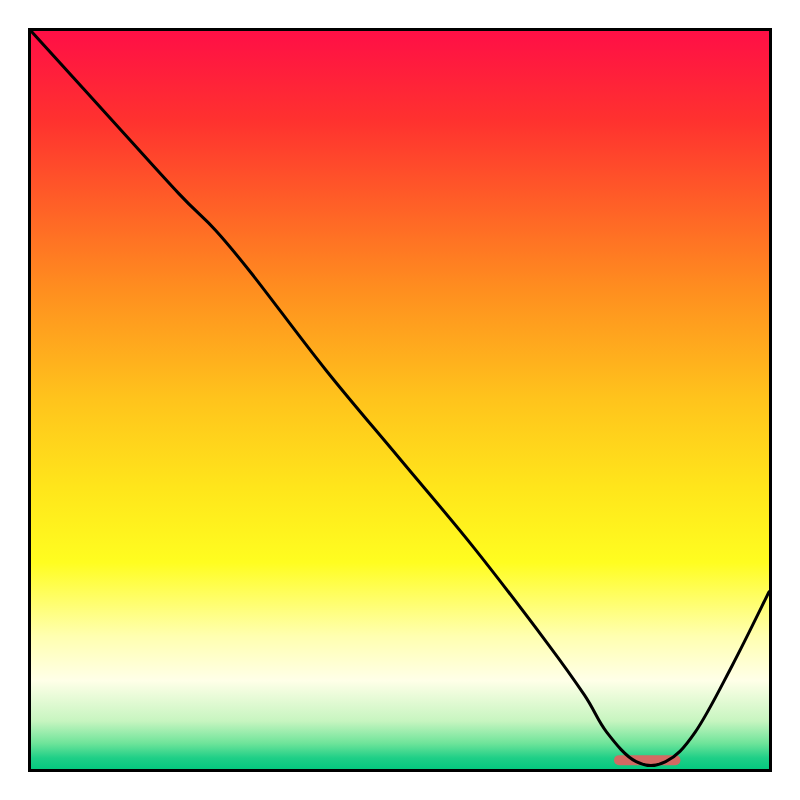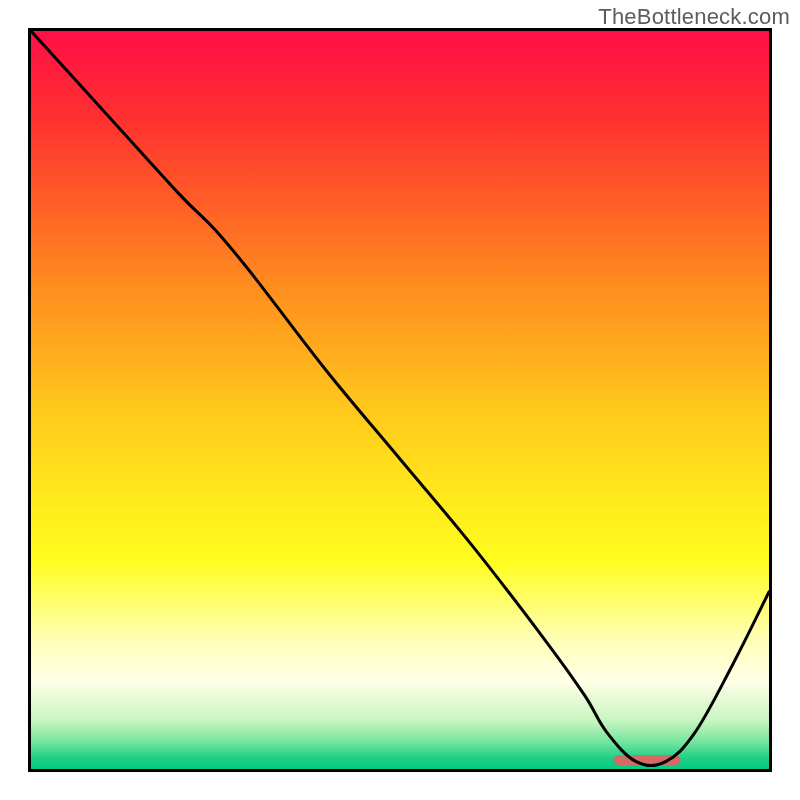--- a/index.html
+++ b/index.html
@@ -37,21 +37,20 @@
   svg {
     display: block;
     width: 100%;
     height: 100%;
   }
 </style>
 </head>
 <body>
 
 <div class="chart-wrap">
-  <div class="attribution">TheBottleneck.com</div>
 
   <div class="plot-frame">
     <svg viewBox="0 0 738 738" preserveAspectRatio="none">
       <defs>
         <linearGradient id="bg-grad" x1="0" y1="0" x2="0" y2="1">
             <stop offset="0%" stop-color="#ff0f46"></stop>
             <stop offset="12%" stop-color="#ff312f"></stop>
             <stop offset="35%" stop-color="#ff8e1f"></stop>
             <stop offset="50%" stop-color="#ffc41c"></stop>
             <stop offset="62%" stop-color="#ffe61b"></stop>

